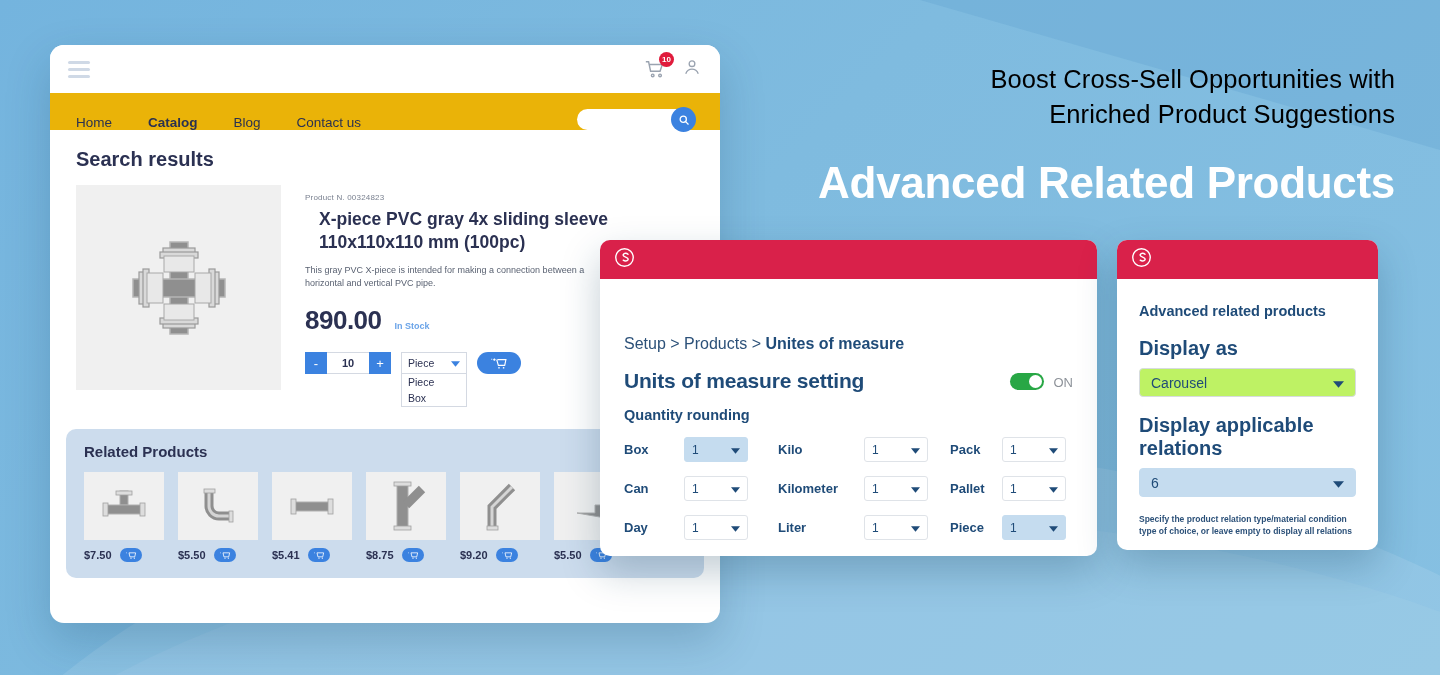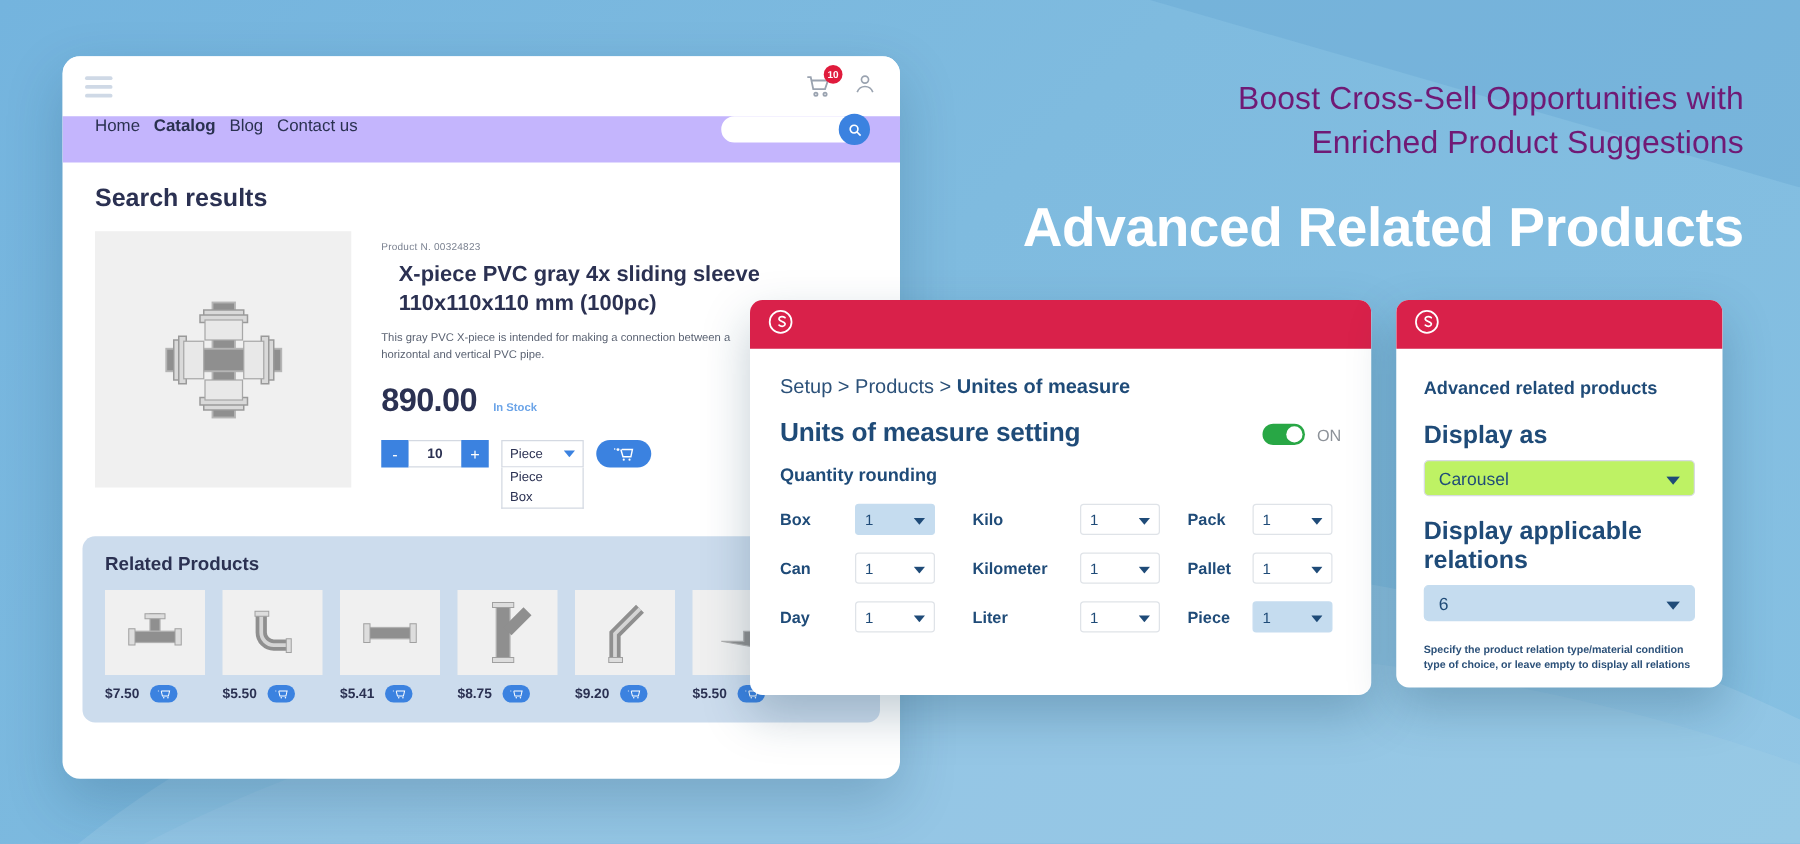--- a/index.html
+++ b/index.html
@@ -30,21 +30,21 @@
   .bg-curve2 {
     position: absolute; left: -200px; bottom: -400px;
     width: 2100px; height: 560px;
     border-radius: 50% 50% 0 0 / 100% 100% 0 0;
     background: rgba(160,205,232,.25);
   }
 
   
   .hero { position: absolute; left: 735px; top: 62px; width: 660px; text-align: right; }
   .hero-sub {
-    color: #701a75; font-size: 25.5px; line-height: 35px; font-weight: 400;
+    color: #000000; font-size: 25.5px; line-height: 35px; font-weight: 400;
     letter-spacing: .1px;
   }
   .hero-title {
     color: #ffffff; font-size: 44px; line-height: 54px; font-weight: 700;
     margin-top: 24px; letter-spacing: -.3px;
   }
 
   
   .browser {
     position: absolute; left: 50px; top: 45px;
@@ -59,22 +59,22 @@
   .top-right { margin-left: auto; display: flex; align-items: center; gap: 16px; }
   .cart-wrap { position: relative; width: 22px; height: 22px; }
   .cart-badge {
     position: absolute; top: -6px; right: -8px;
     background: #e01b3c; color: #fff; font-size: 8px; font-weight: 700;
     width: 15px; height: 15px; border-radius: 50%;
     display: flex; align-items: center; justify-content: center;
   }
 
   .navbar {
-    height: 37px; background: #c4b5fd; display: flex; align-items: flex-start;
-    padding: 0 26px; gap: 11px;
+    height: 37px; background: #eab308; display: flex; align-items: flex-end;
+    padding: 0 26px; gap: 36px;
   }
   .navlink { font-size: 13.5px; color: #2a3150; cursor: pointer; }
   .navlink.active { font-weight: 700; }
   .searchbox {
     margin-left: auto; width: 117px; height: 21px; background: #fff;
     border-radius: 11px; position: relative; display: flex; align-items: center;
   }
   .search-btn {
     position: absolute; right: -2px; top: -2px;
     width: 25px; height: 25px; border-radius: 50%;
@@ -149,21 +149,21 @@
   .panel {
     position: absolute; background: #ffffff; border-radius: 10px;
     box-shadow: 0 16px 38px rgba(20,60,90,.26); overflow: hidden;
   }
   .panel-bar { height: 39px; background: #d9214a; display: flex; align-items: center; padding: 0 14px; }
   .panel-uom { left: 600px; top: 240px; width: 497px; height: 316px; }
   .panel-arp  { left: 1117px; top: 240px; width: 261px; height: 310px; }
   .panel-body-uom { padding: 22px 24px 0 24px; }
   .panel-body-arp { padding: 24px 22px 0 22px; }
 
-  .breadcrumb { font-size: 16px; color: #2c5179; margin-bottom: 16px; }
+  .breadcrumb { font-size: 16px; color: #2c5179; margin-bottom: 16px; margin-top: 34px; }
   .breadcrumb b { color: #1f4b78; font-weight: 700; }
   .uom-head-row { display: flex; align-items: center; margin-bottom: 14px; }
   .uom-title { font-size: 21px; font-weight: 700; color: #1f4b78; letter-spacing: -.2px; }
   .toggle-wrap { margin-left: auto; display: flex; align-items: flex-end; gap: 10px; }
   .toggle {
     width: 34px; height: 17px; border-radius: 9px; background: #28a745;
     position: relative; cursor: pointer;
   }
   .toggle .knob {
     position: absolute; right: 2px; top: 2px; width: 13px; height: 13px;

